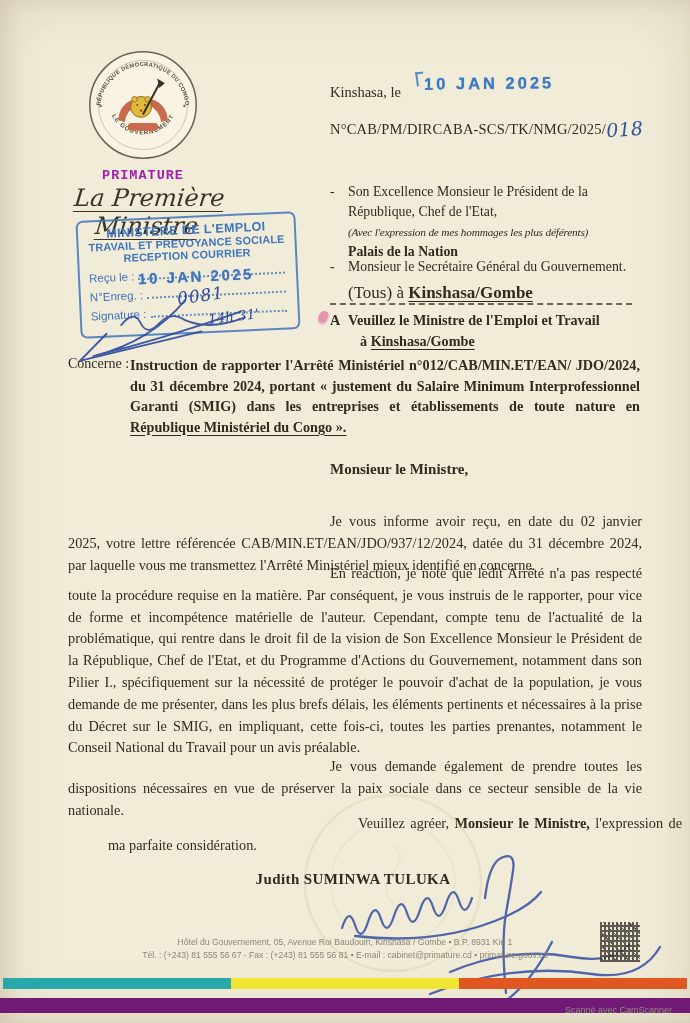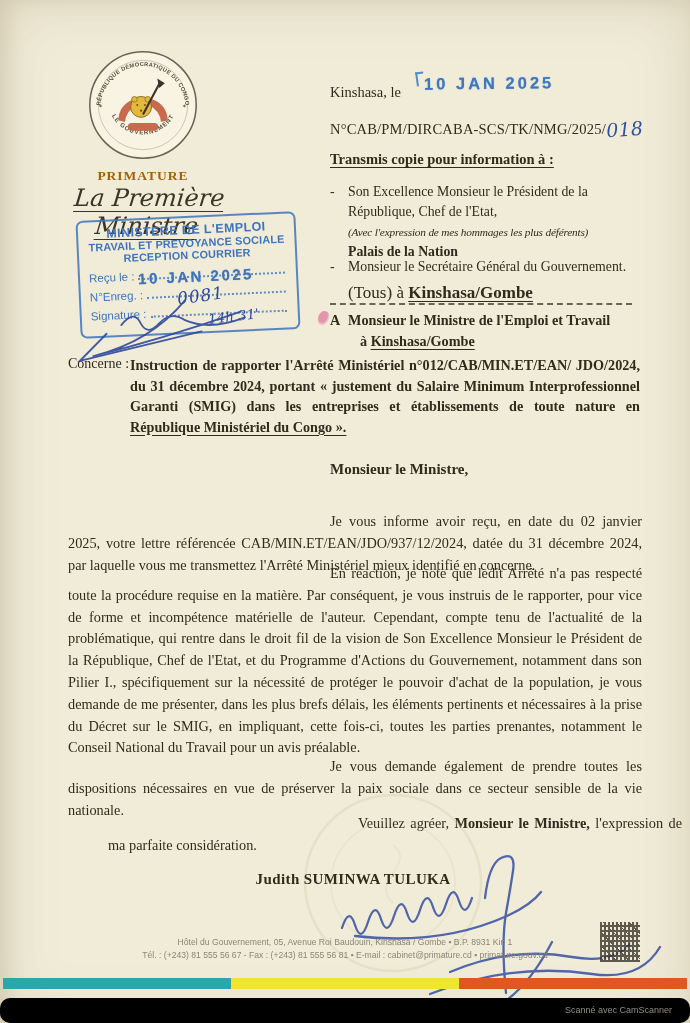--- a/index.html
+++ b/index.html
@@ -9,22 +9,22 @@
     background:#f1ecd8;
     font-family:"Liberation Serif", serif;
     color:#332a1e;
     box-shadow:inset 0 0 60px rgba(120,100,60,.18), inset 8px 0 18px rgba(120,100,60,.12);
   }
   .abs { position:absolute; }
 
   
   .seal { left:86px; top:48px; width:114px; height:114px; }
   .primature { left:80px; top:168px; width:126px; text-align:center;
-    font-family:Liberation Serif, serif; font-weight:bold; font-size:13.5px;
-    letter-spacing:1px; color:#a16207; }
+    font-family:Liberation Mono, monospace; font-weight:bold; font-size:13.5px;
+    letter-spacing:1px; color:#a21caf; }
   .pm-title { left:30px; top:184px; width:236px; text-align:center;
     font-family:"DejaVu Serif", serif; font-style:italic; font-size:24px; color:#3c3428;
     text-decoration:underline; text-underline-offset:5px; text-decoration-thickness:1px;
     transform:skewX(-6deg); }
 
   
   .place-line { left:330px; top:84px; font-size:14.5px; }
   .date-stamp { left:424px; top:74px; color:#3c79c2; font-family:"Liberation Sans",sans-serif;
     font-weight:bold; font-size:16.5px; letter-spacing:3px; transform:rotate(-.6deg);
     text-shadow:0 0 1px rgba(60,121,194,.7); }
@@ -98,21 +98,21 @@
   .qr { left:600px; top:922px; width:40px; height:40px; opacity:.8;
     background-color:#efead6;
     background-image:
       repeating-linear-gradient(0deg, #3a362c 0 2px, transparent 2px 5px),
       repeating-linear-gradient(90deg, #3a362c 0 2px, transparent 2px 4px),
       repeating-linear-gradient(45deg, transparent 0 3px, #3a362c 3px 4px, transparent 4px 9px); }
   .color-bar { left:3px; top:978px; width:684px; height:11px; display:flex; }
   .bar-teal   { flex:1; background:#2aa7aa; }
   .bar-yellow { flex:1; background:#f0e531; }
   .bar-orange { flex:1; background:#e05722; }
-  .scan-margin { left:0; top:998px; width:690px; height:25px; background:#000000;border-radius:10px; }
+  .scan-margin { left:0; top:998px; width:690px; height:15px; background:#701a75; }
   .camscanner { position:absolute; right:18px; top:7px; font-family:"Liberation Sans",sans-serif;
     font-size:9px; color:#938e83; }
   svg { display:block; overflow:visible; }
 </style>
 </head>
 <body>
 
 <div class="page">
 
   <svg class="abs seal" viewBox="0 0 120 120">
@@ -147,21 +147,20 @@
   </svg>
   <div class="abs primature">PRIMATURE</div>
   <div class="abs pm-title">La Première Ministre</div>
 
   <div class="abs place-line">Kinshasa, le</div>
   <div class="abs date-bracket"></div>
   <div class="abs date-stamp">10 JAN 2025</div>
   <div class="abs reference-line"><span>N°CAB/PM/DIRCABA-SCS/TK/NMG/2025/</span><span class="reference-number">018</span>
   </div>
 
-  <div class="abs transmis-heading">Transmis copie pour information à :</div>
 
   <div class="abs t-item item1">
     <span class="dash">-</span>
     <span class="body">
       <span>Son Excellence Monsieur le Président de la République, Chef de l'Etat,</span><br>
       <span class="protocol-note">(Avec l'expression de mes hommages les plus déférents)</span><br>
       <span class="palais">Palais de la Nation</span>
     </span>
   </div>
 
@@ -171,21 +170,21 @@
   </div>
 
   <div class="abs tous-line"><span>(Tous) à </span><span class="bold-place">Kinshasa/Gombe</span>
   </div>
 
   <div class="abs divider"></div>
   <div class="abs pink-mark"></div>
 
   <div class="abs addressee">
     <span class="pfx">A</span>
-    <span class="l1">Monsieur le Ministre de l'Emploi et Travail</span>
+    <span class="l1">Veuillez le Ministre de l'Emploi et Travail</span>
     <span class="l2"><span>à </span><span class="bold-place">Kinshasa/Gombe</span></span>
   </div>
 
   <div class="abs stamp">
     <div class="h1">MINISTERE DE L'EMPLOI</div>
     <div class="h2">TRAVAIL ET PREVOYANCE SOCIALE</div>
     <div class="h2">RECEPTION COURRIER</div>
     <div class="row">
       <span>Reçu le :</span>
         <span class="lead"></span>

